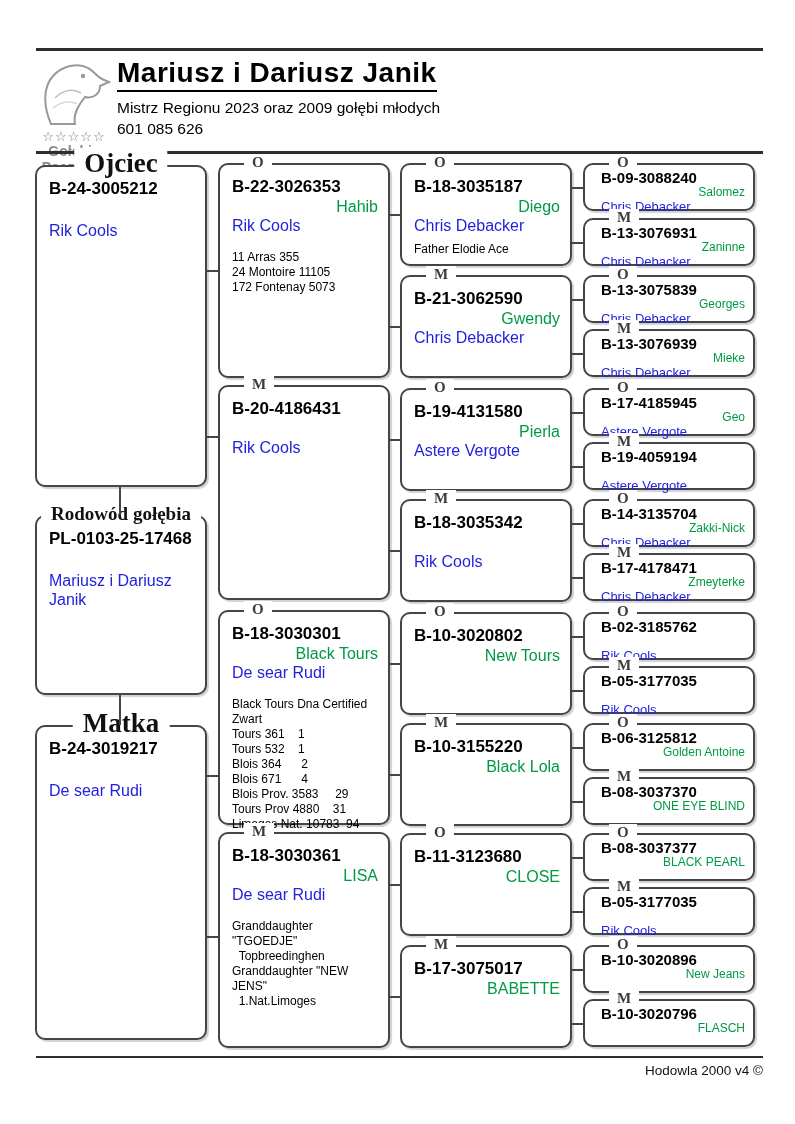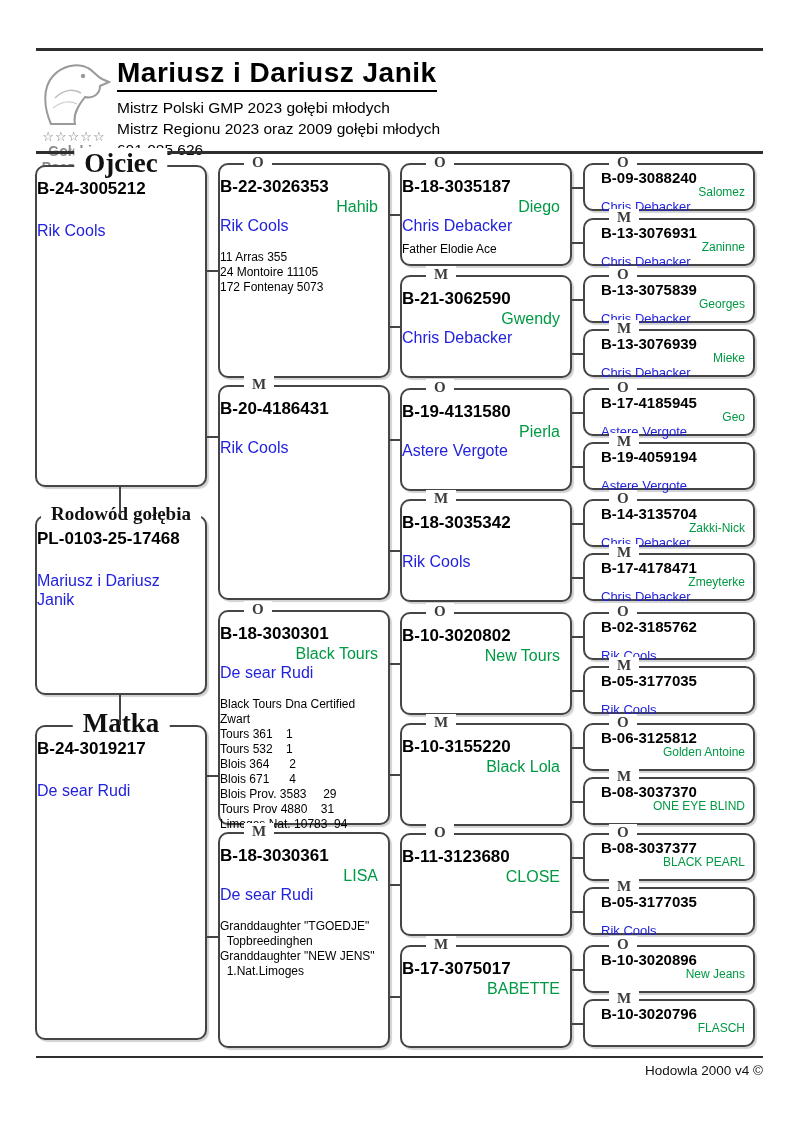--- a/index.html
+++ b/index.html
@@ -23,21 +23,21 @@
   .pbox { position:absolute; width:172px; background:#fff; box-sizing:border-box;
     border:2px solid #454545; border-radius:10px;
     box-shadow:2px 2px 1px rgba(0,0,0,0.18); }
   .c1 { left:35px; }  .c2 { left:218px; } .c3 { left:400px; } .c4 { left:583px; }
   .sex { position:absolute; top:-11px; left:24px; background:#fff; padding:0 8px;
     font-family:"Liberation Serif", serif; font-weight:bold; font-size:15px; color:#3c3c3c; }
   .boxlabel { position:absolute; top:-19px; left:50%; transform:translateX(-50%);
     background:#fff; padding:0 10px; white-space:nowrap;
     font-family:"Liberation Serif", serif; font-weight:bold; font-size:27px; color:#111; }
   .boxlabel.small { font-size:19px; top:-14px; }
-  .inner { padding:11px 10px 5px 0; height:100%; box-sizing:border-box;
+  .inner { padding:11px 10px 5px 12px; height:100%; box-sizing:border-box;
     display:flex; flex-direction:column; }
   .g4 .inner { padding:4px 8px 2px 16px;border-radius:15px; }
   .ring { font-weight:bold; font-size:17px; line-height:21px; }
   .g4 .ring { font-size:15px; line-height:17px; }
   .pname { color:var(--green,#009944); font-size:16px; line-height:19px; min-height:19px;text-align:right; }
   .g4 .pname { font-size:12px; line-height:13px; min-height:13px; }
   .fancier { color:var(--blue,#2222dd); font-size:16px; line-height:19px; min-height:19px; }
   .g4 .fancier { font-size:13px; line-height:15px; min-height:15px; }
   .c1 .fancier { margin-top:22px; }
   .comment { font-size:12px; line-height:15px; white-space:pre-wrap; color:#000; }
@@ -64,21 +64,20 @@
       <path d="M16,52 C24,46 32,44 40,48" stroke="#cfcfcf" stroke-width="1.2" fill="none"></path>
     </svg>
     <div class="stars">☆☆☆☆☆</div>
     <div class="club">Gołębie</div>
     <div class="club">Pocztowe</div>
   </div>
 
   <div id="head-text">
     <div id="page-title">Mariusz i Dariusz Janik</div>
     <div id="sublines">
-      <div class="subline">Mistrz Polski GMP 2023 gołębi młodych</div>
       <div class="subline">Mistrz Regionu 2023 oraz 2009 gołębi młodych</div>
       <div class="subline">601 085 626</div>
     </div>
   </div>
 
   <div class="hrule" style="left:36px;top:151px;width:727px;height:3px;"></div>
 
   <div class="pbox c1" style="top:165px;height:322px;">
     <span class="boxlabel">Ojciec</span>
     <div class="inner">

